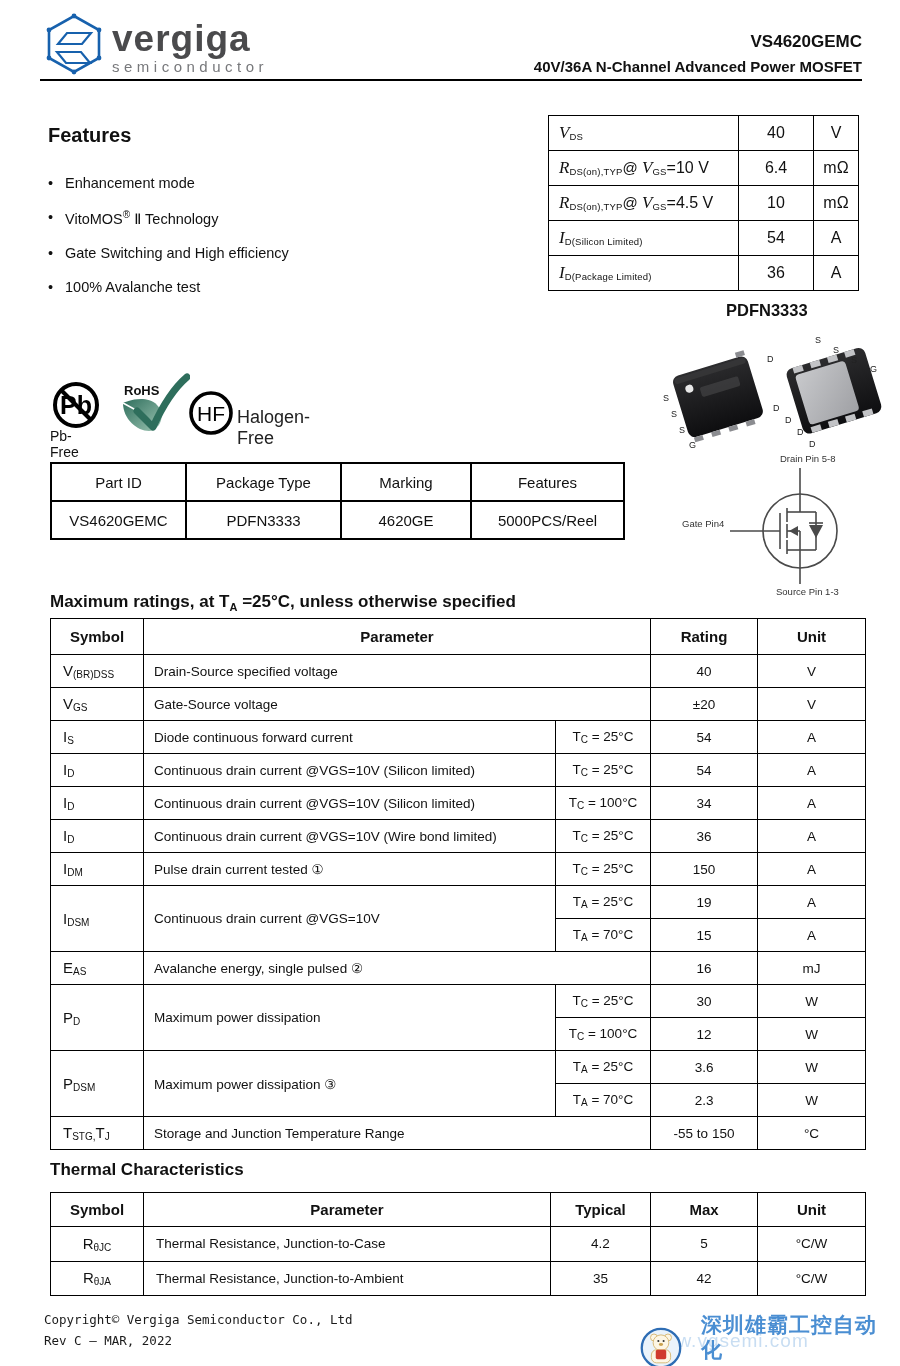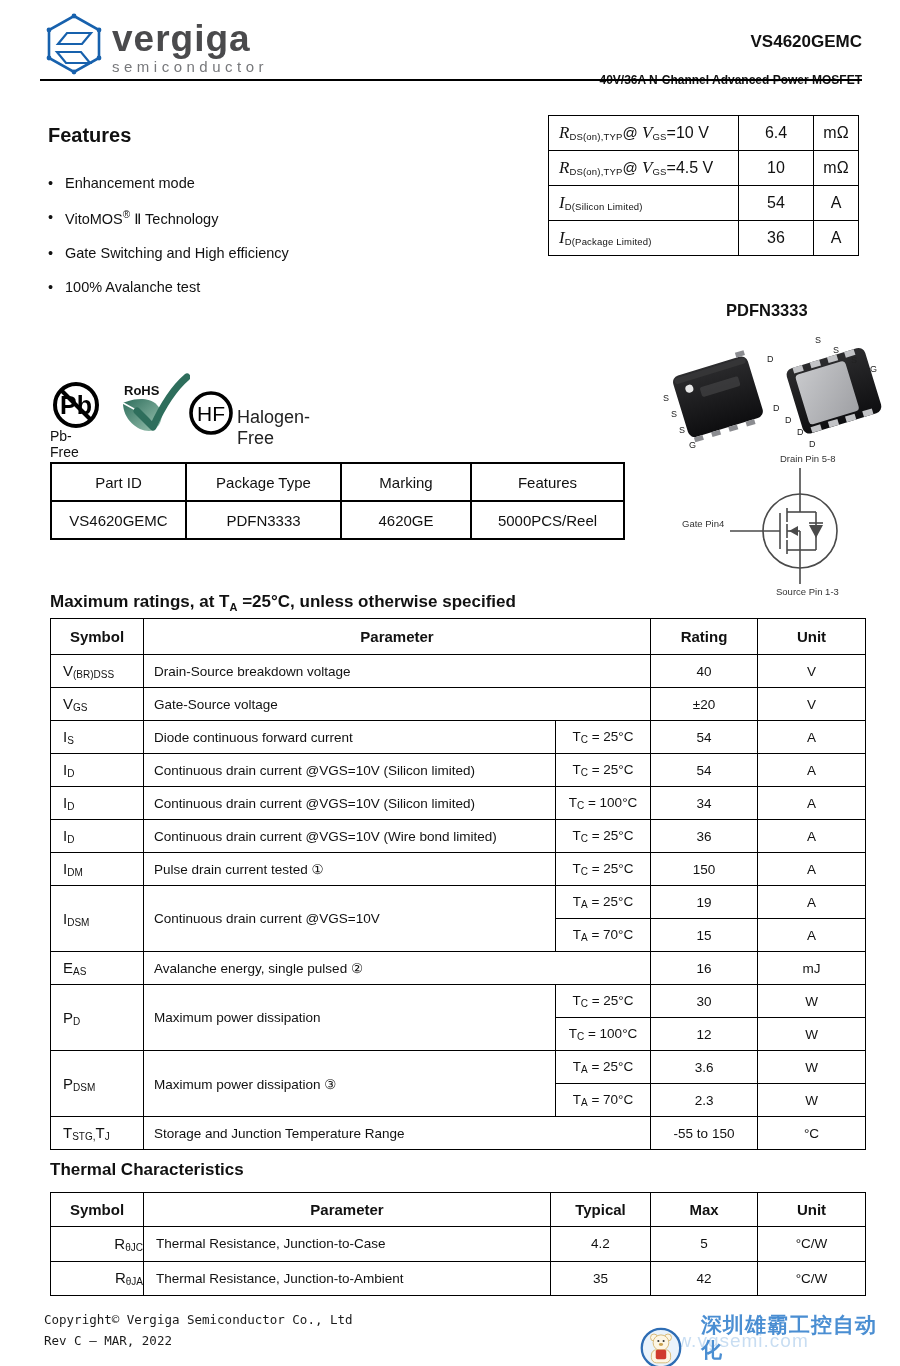--- a/index.html
+++ b/index.html
@@ -10,21 +10,21 @@
     font-family:"Liberation Sans", sans-serif; color:#111;
   }
   
   .hdr-logo { position:absolute; left:44px; top:13px; display:flex; align-items:flex-end; }
   .hdr-logo svg { display:block; }
   .logo-text { margin-left:8px; }
   .brand { font-size:37px; font-weight:bold; color:#4a4a4c; letter-spacing:1px; line-height:34px; margin-top:2px;}
   .brand-sub { font-size:15px; color:#77787b; letter-spacing:4.5px; margin-top:2px; }
   .title-block { position:absolute; right:38px; top:32px; text-align:right; }
   .part-number { font-size:17px; font-weight:bold; }
-  .subtitle { font-size:12px; font-weight:bold; margin-top:21px; }
+  .subtitle { font-size:15px; font-weight:bold; margin-top:6px; }
   .header-rule { position:absolute; left:40px; right:38px; top:79px; border-top:2.5px solid #000; }
 
   
   .features { position:absolute; left:48px; top:124px; width:480px; }
   .features h2 { font-size:20px; font-weight:bold; margin-bottom:28px; }
   .features ul { list-style:none; }
   .features li { font-size:14.5px; margin-bottom:18px; position:relative; padding-left:17px; }
   .features li .blt { position:absolute; left:0; top:0; font-size:14.5px; }
   .features sup { font-size:10px; vertical-align:6px; }
 
@@ -74,21 +74,21 @@
   .mtable td.param { padding-left:10px; text-align:left; }
   .mtable td.cond { text-align:center; }
   .mtable td.cond sub { font-size:10px; vertical-align:-2px; }
   .mtable td.c { text-align:center; }
 
   
   .ttable { position:absolute; left:50px; top:1192px; width:815px; }
   .ttable th, .ttable td { border:1.5px solid #000; font-size:13.5px; }
   .ttable th { height:34px; font-size:15px; font-weight:bold; text-align:center; }
   .ttable td { height:34.5px; }
-  .ttable td.sym { text-align:right; font-size:15px; }
+  .ttable td.sym { text-align:center; font-size:15px; }
   .ttable td.sym sub { font-size:10px; vertical-align:-2px; }
   .ttable td.param { padding-left:12px; text-align:left; }
   .ttable td.c { text-align:center; }
 
   
   .footer-left { position:absolute; left:44px; top:1312px; font-family:"DejaVu Sans Mono", monospace; font-size:12.5px; color:#1a1a1a; }
   .footer-left div { margin-bottom:6px; }
   .footer-logo { position:absolute; right:10px; top:1312px; width:250px; height:50px; }
   .watermark { position:absolute; left:8px; top:18px; font-size:19px; color:#9cc3e8; opacity:0.55; z-index:0; letter-spacing:1px; }
   .flogo-row { position:relative; z-index:1; display:flex; align-items:center;gap:13px; }
@@ -134,20 +134,25 @@
     </ul>
   </div>
 
   <table class="qspec">
     <colgroup>
         <col style="width:190px">
         <col style="width:75px">
         <col style="width:45px">
       </colgroup>
     <tbody>
+        <tr>
+      <td class="lbl"><i>V</i><sub>DS</sub></td>
+      <td class="val">40</td>
+      <td class="unit">V</td>
+    </tr>
     <tr>
       <td class="lbl"><i>R</i><sub>DS(on),TYP</sub><span class="mid">@ </span><i>V</i><sub>GS</sub><span>=10 V</span></td>
       <td class="val">6.4</td>
       <td class="unit">mΩ</td>
     </tr>
     <tr>
       <td class="lbl"><i>R</i><sub>DS(on),TYP</sub><span class="mid">@ </span><i>V</i><sub>GS</sub><span>=4.5 V</span></td>
       <td class="val">10</td>
       <td class="unit">mΩ</td>
     </tr>
@@ -303,21 +308,21 @@
       </colgroup>
     <tbody>
         <tr>
       <th>Symbol</th>
       <th colspan="2">Parameter</th>
       <th>Rating</th>
       <th>Unit</th>
     </tr>
     <tr>
       <td class="sym"><span>V</span><sub>(BR)DSS</sub></td>
-      <td class="param" colspan="2">Drain-Source breakdown voltage</td>
+      <td class="param" colspan="2">Drain-Source specified voltage</td>
       <td class="c">40</td>
       <td class="c">V</td>
     </tr>
     <tr>
       <td class="sym"><span>V</span><sub>GS</sub></td>
       <td class="param" colspan="2">Gate-Source voltage</td>
       <td class="c">±20</td>
       <td class="c">V</td>
     </tr>
     <tr>

